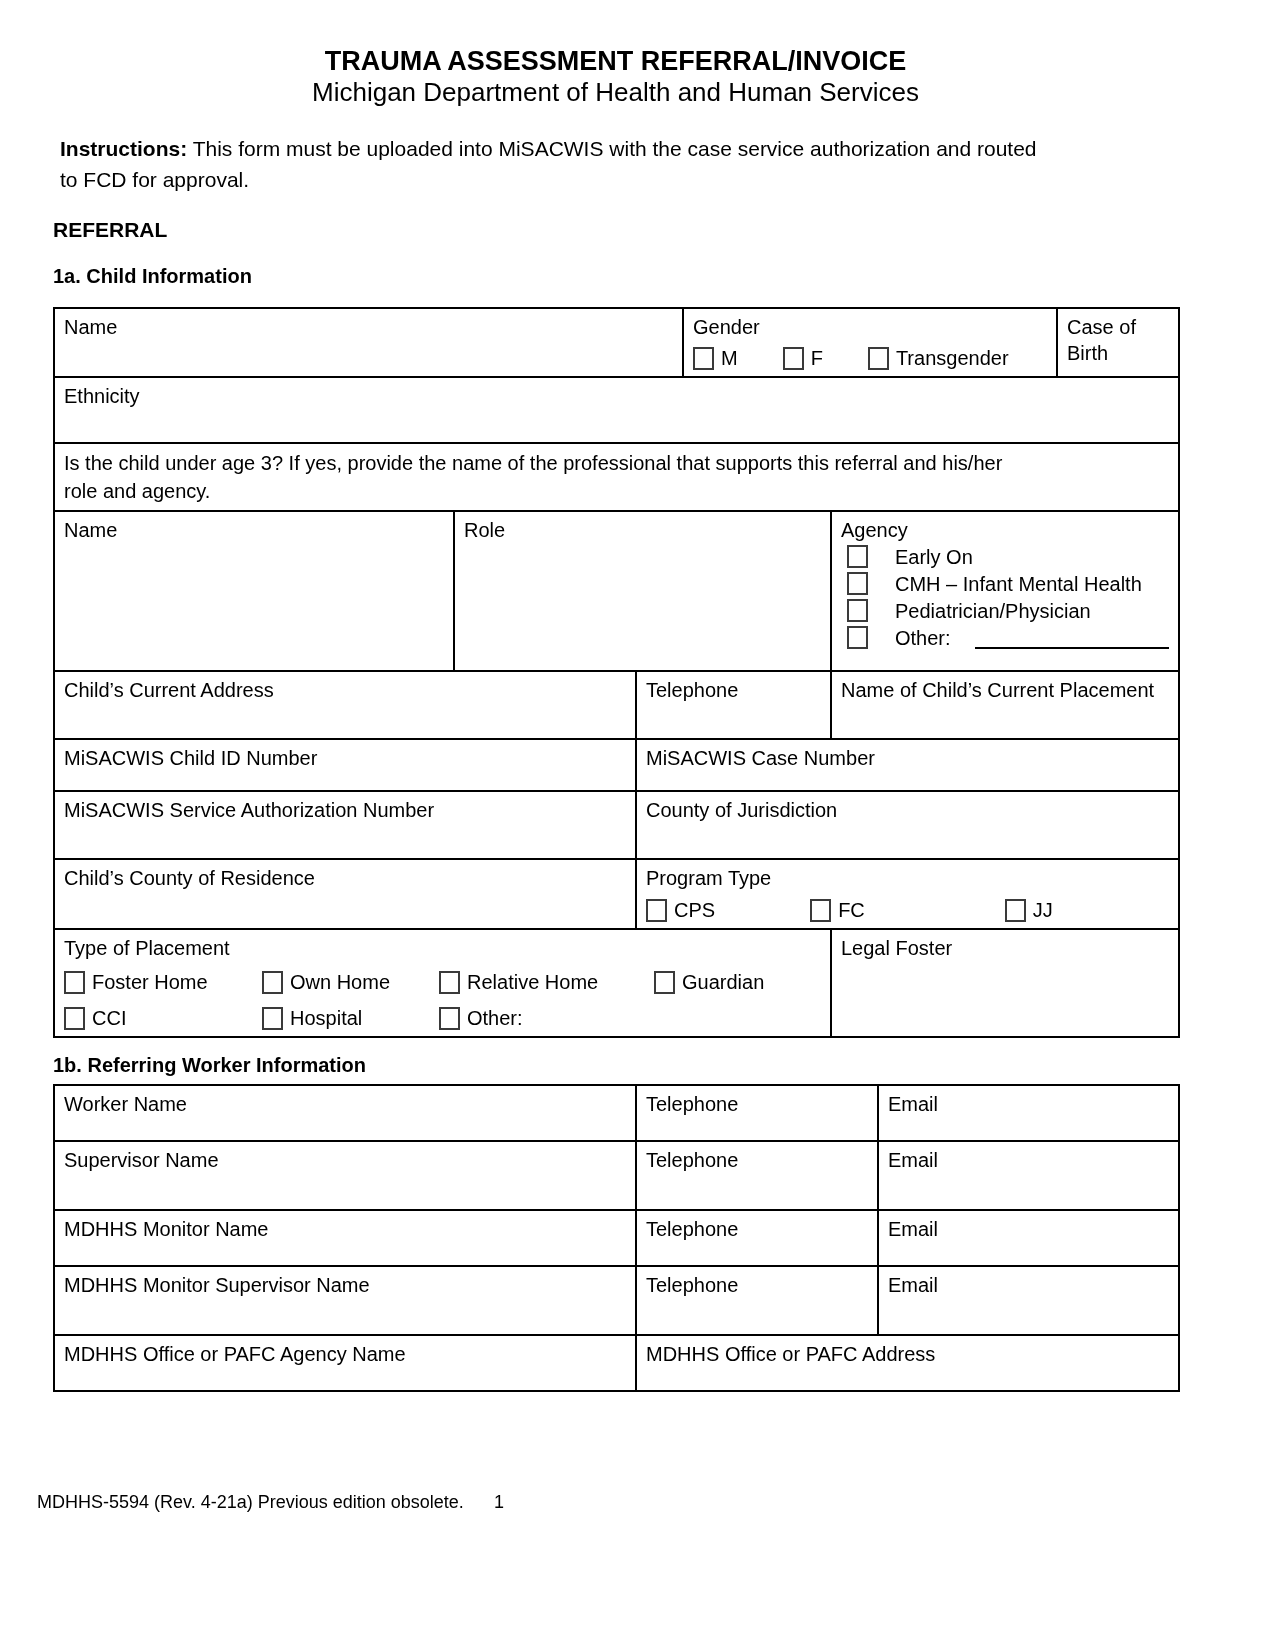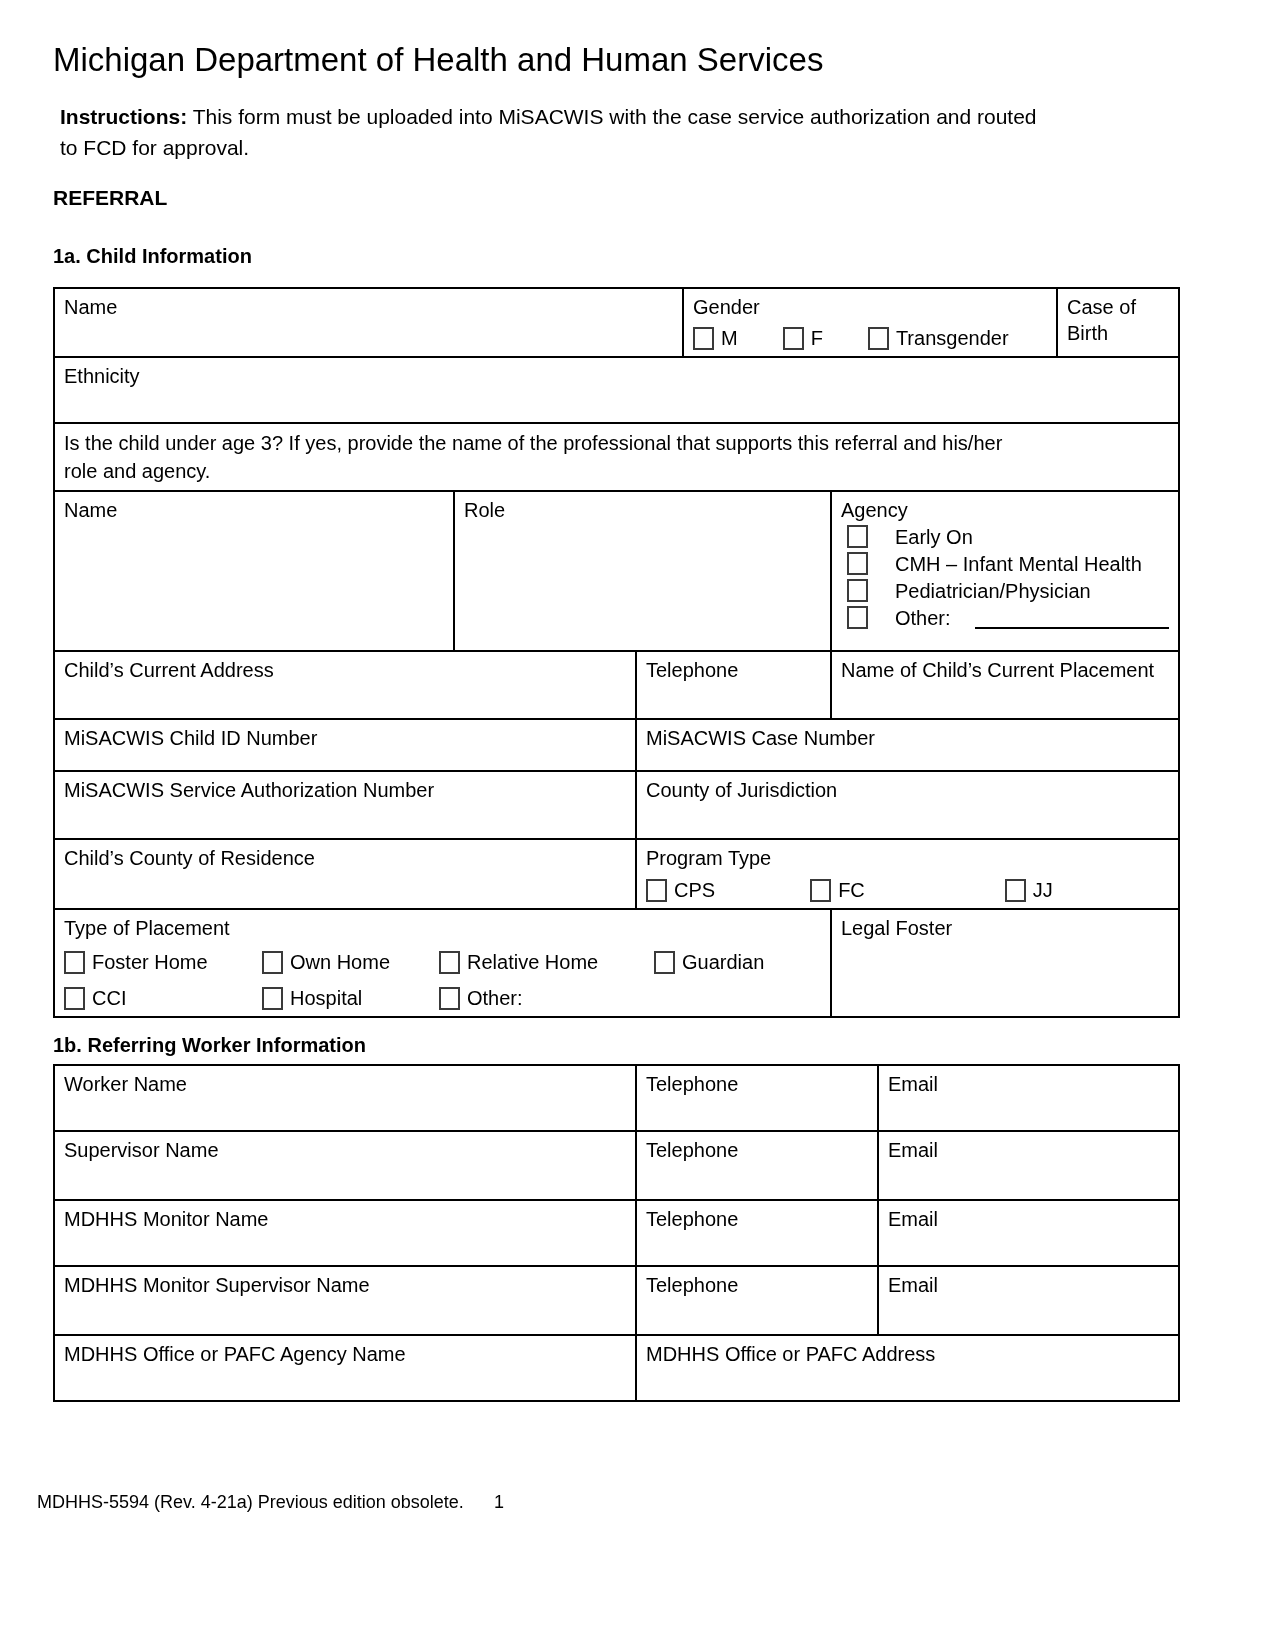--- a/index.html
+++ b/index.html
@@ -2,53 +2,54 @@
 <html><head>
 <meta charset="utf-8">
 <style>
   html,body{margin:0;padding:0;background:#fff;}
   .page{
     position:relative; width:1275px; height:1650px; background:#fff;
     font-family:"Liberation Sans","DejaVu Sans",sans-serif; color:#000;
     box-sizing:border-box; padding:45px 97px 0 53px; overflow:hidden;
   }
   .title{margin:0; text-align:center; font-size:27px; font-weight:bold; line-height:32px;}
-  .subtitle{margin:0; font-size:33px; line-height:30px;}
+  .subtitle{margin:0; text-align:center; font-size:26px; line-height:30px;}
   .instructions{margin:26px 0 0 7px; font-size:21px; line-height:31px;}
   .instructions .line2{display:block;}
   .h-referral{margin:22px 0 0 0; font-size:21px; font-weight:bold; line-height:26px;}
-  .h-section{margin:32px 0 0 0; font-size:20px; font-weight:bold; line-height:26px;}
+  .h-section{margin:20px 0 0 0; font-size:20px; font-weight:bold; line-height:26px;}
   .h-section-b{margin:14px 0 0 0; font-size:20px; font-weight:bold; line-height:26px;}
 
   table{border-collapse:collapse; table-layout:fixed; width:1125px;}
   .t1a{margin-top:18px;}
   .t1b{margin-top:6px;}
   td{border:2px solid #000; vertical-align:top; padding:5px 9px; font-size:20px; line-height:26px; overflow:hidden;}
   tr.h67{height:52px} tr.h66{height:66px} tr.h64{height:64px} tr.h160{height:160px}
-  tr.h68{height:68px} tr.h100{height:100px} tr.h70{height:66px} tr.h69{height:69px}
+  tr.h68{height:68px} tr.h100{height:100px} tr.h70{height:56px} tr.h69{height:69px}
 
   .cb{display:inline-block; flex:0 0 auto; width:21px; height:23px; box-sizing:border-box;
       border:2px solid #3a3a3a; background:#fff; margin-right:7px;}
   .optrow{display:flex; align-items:center;}
   .gender-opts{display:flex; align-items:center; gap:45px; margin-top:5px;}
   .agency-opt{display:flex; align-items:center; height:27px; margin-left:6px;gap:20px;}
   .writein{flex:1 1 auto; border-bottom:2px solid #000; height:16px; align-self:flex-end; margin:0 0 2px 4px;}
   .pt-opts{display:flex; align-items:flex-end; margin-top:6px;}
   .pt-fc{margin-left:95px;} .pt-jj{margin-left:140px;}
   .place-grid{display:grid; grid-template-columns:198px 177px 215px 1fr; row-gap:10px; margin-top:8px;}
   .under3{line-height:28px;}
   .under3 span{display:block;}
   .footer{position:absolute; left:37px; top:1490px; font-size:18px; line-height:25px;}
   .footer .pageno{margin-left:30px;}
 </style>
 </head>
 <body>
 
 <div class="page">
 
+  <h1 class="title">TRAUMA ASSESSMENT REFERRAL/INVOICE</h1>
   <div class="subtitle">Michigan Department of Health and Human Services</div>
 
   <p class="instructions">
     <strong>Instructions:</strong>
     <span>This form must be uploaded into MiSACWIS with the case service authorization and routed</span>
     <span class="line2">to FCD for approval.</span>
   </p>
 
   <h2 class="h-referral">REFERRAL</h2>
 

